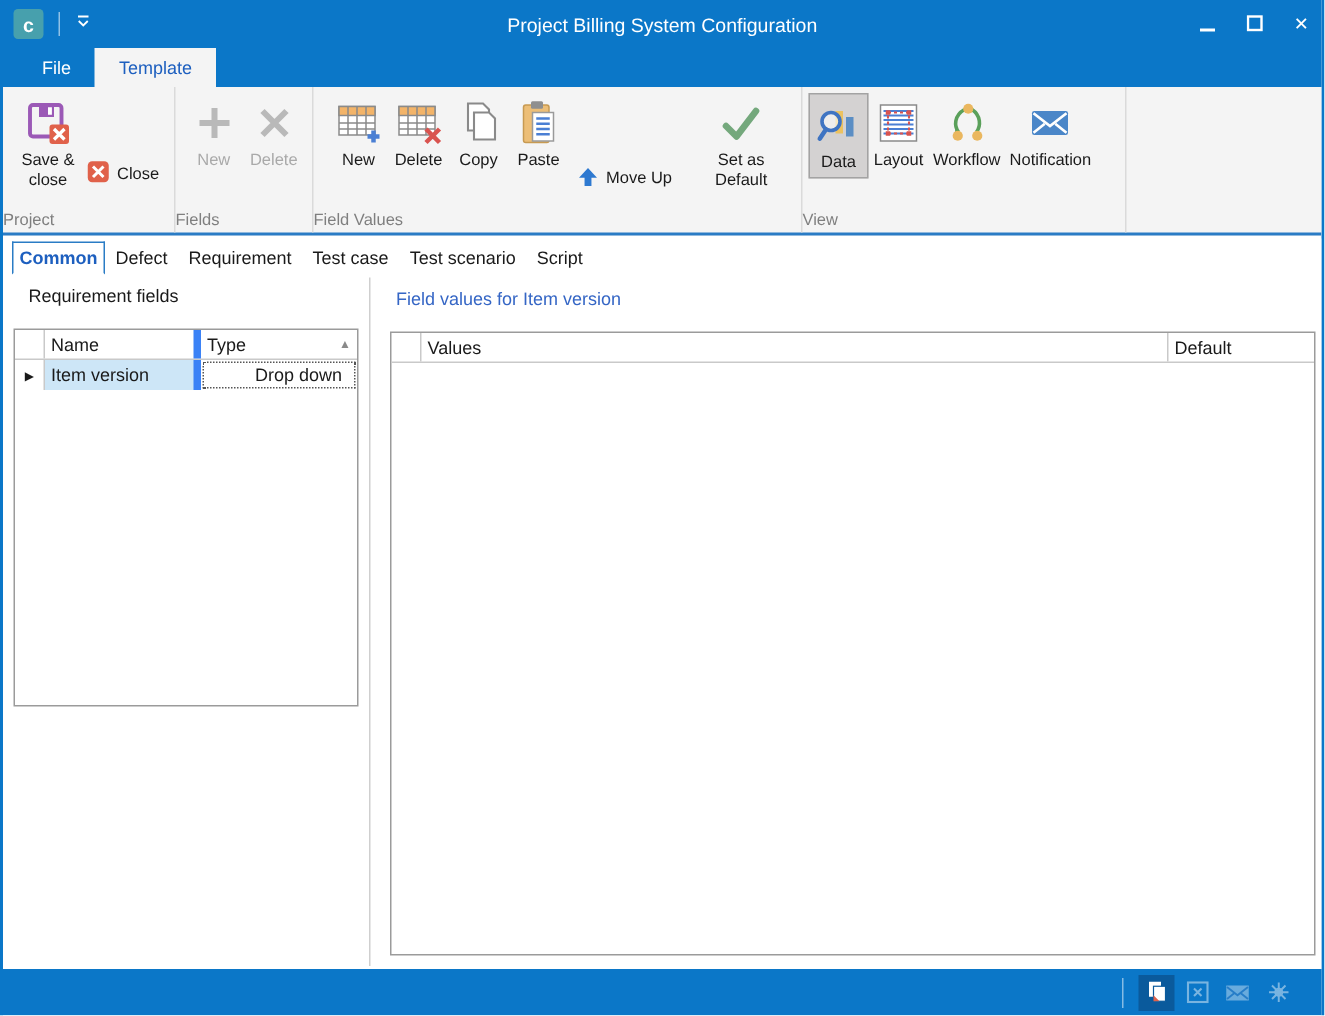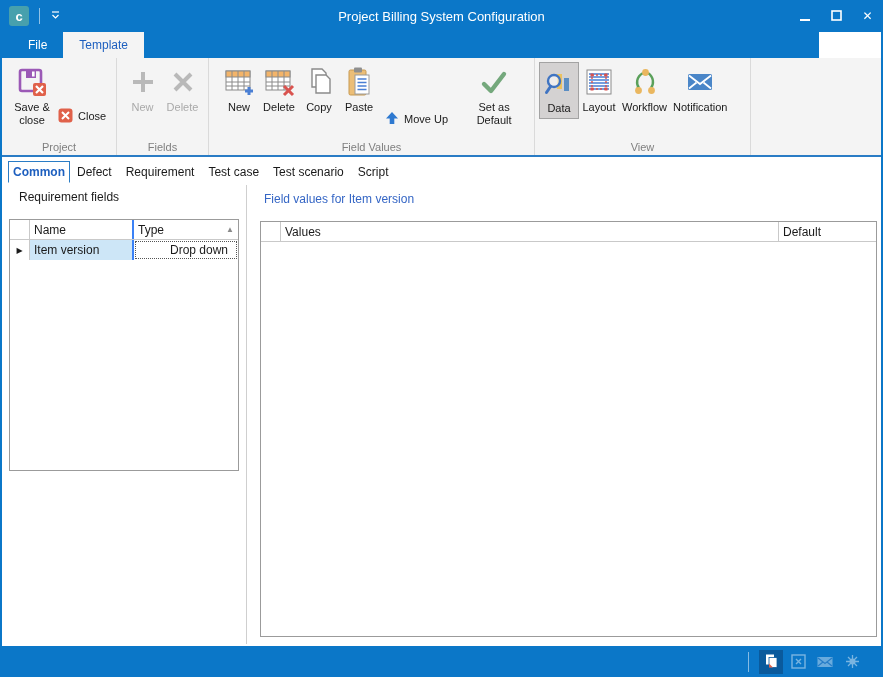--- a/index.html
+++ b/index.html
@@ -11,30 +11,30 @@
   .titlebar { position:absolute; top:0; left:-2px; width:883px; height:32px; background:#0b77c8;
               display:flex; align-items:center; }
   .app-icon { width:20px; height:20px; margin-left:9px; background:#47a0ad; border-radius:3px;
               color:#fff; font-size:13px; font-weight:bold; display:flex; align-items:center; justify-content:center; }
   .tb-sep { width:1px; height:16px; background:rgba(255,255,255,.55); margin:0 10px; }
   .tb-title { position:absolute; left:0; right:0; text-align:center; color:#fff; font-size:13px; pointer-events:none; }
   .win-controls { margin-left:auto; display:flex; height:32px; }
   .win-btn { width:31px; height:32px; display:flex; align-items:center; justify-content:center; color:#fff; font-size:12px; cursor:default; }
 
   
-  .ribbon-tabs { position:absolute; top:32px; left:-2px; width:819px; height:26px; background:#0b77c8; display:flex; align-items:flex-end; }
+  .ribbon-tabs { position:absolute; top:32px; left:-2px; width:883px; height:26px; background:#0b77c8; display:flex; align-items:flex-end; }
   .rtab { padding:5px 16px 5px 16px; font-size:12px; color:#fff; height:26px; display:flex; align-items:center; }
   .rtab.active { background:#f4f4f4; color:#1d5fbf; }
   .rtab.file { margin-left:12px; }
 
   
   .ribbon { position:absolute; top:58px; left:0; width:879px; height:99px; background:#f4f4f4;
             border-bottom:2px solid #2a7cc5; display:flex; }
   .rgroup { position:relative; height:97px; border-right:1px solid #dadada; display:flex; align-items:flex-start; padding:4px 4px 18px 4px; }
-  .rgroup-label { position:absolute; bottom:2px; left:0; right:0; text-align:center; font-size:11px; color:#7f7f7f; }
+  .rgroup-label { position:absolute; bottom:2px; left:0; right:0; font-size:11px; color:#7f7f7f; }
   .rbtn-lg { display:flex; flex-direction:column; align-items:center; text-align:center; font-size:11px; color:#1a1a1a;
              padding:3px 3px; line-height:13px; min-width:40px; }
   .rbtn-lg .ric { height:34px; display:flex; align-items:center; justify-content:center; margin-bottom:2px; }
   .rbtn-lg.disabled { color:#a9a9a9; }
   .rbtn-lg.selected { background:#d4d2d2; border:1px solid #a3a3a3; }
   .rcol { display:flex; flex-direction:column; justify-content:flex-start; gap:6px; padding-top:6px; }
   .rbtn-sm { display:flex; align-items:center; gap:5px; font-size:11px; color:#1a1a1a; height:18px;margin-top:39px; }
   .wrapw { width:46px; }
 
   
@@ -46,21 +46,21 @@
   .rp-title { position:absolute; left:262px; top:33px; font-size:12px; color:#3566c5; }
   .v-split { position:absolute; left:244px; top:26px; bottom:2px; width:1px; background:#cfcfcf; }
 
   .grid { position:absolute; background:#fff; border:1px solid #9b9b9b; font-size:12px; color:#1a1a1a; }
   .lp-grid { left:7px; top:60px; width:230px; height:252px; }
   .rp-grid { left:258px; top:62px; width:617px; height:416px; }
   .g-head { display:flex; height:20px; border-bottom:1px solid #c9c9c9; }
   .g-row  { display:flex; height:20px; }
   .g-cell { display:flex; align-items:center; padding:0 4px; overflow:hidden; white-space:nowrap; }
   .c-ind { width:20px; border-right:1px solid #c9c9c9; justify-content:center; padding:0; }
-  .lp-name { width:104px; border-right:2px solid #3b82f6; }
+  .lp-name { width:104px; border-right:5px solid #3b82f6; }
   .lp-type { flex:1;gap:16px; }
   .rp-values { flex:1; border-right:1px solid #c9c9c9; }
   .rp-default { width:97px; }
   .sort-glyph { margin-left:auto; font-size:8px; color:#8a8a8a; }
   .row-ind { font-size:8px; color:#1a1a1a; }
   .sel-cell { background:#cde6f7; }
   .focus-cell { outline:1px dotted #555; outline-offset:-2px;padding-left:36px; }
 
   
   .statusbar { position:absolute; left:-2px; bottom:0; width:883px; height:31px; background:#0b77c8;

